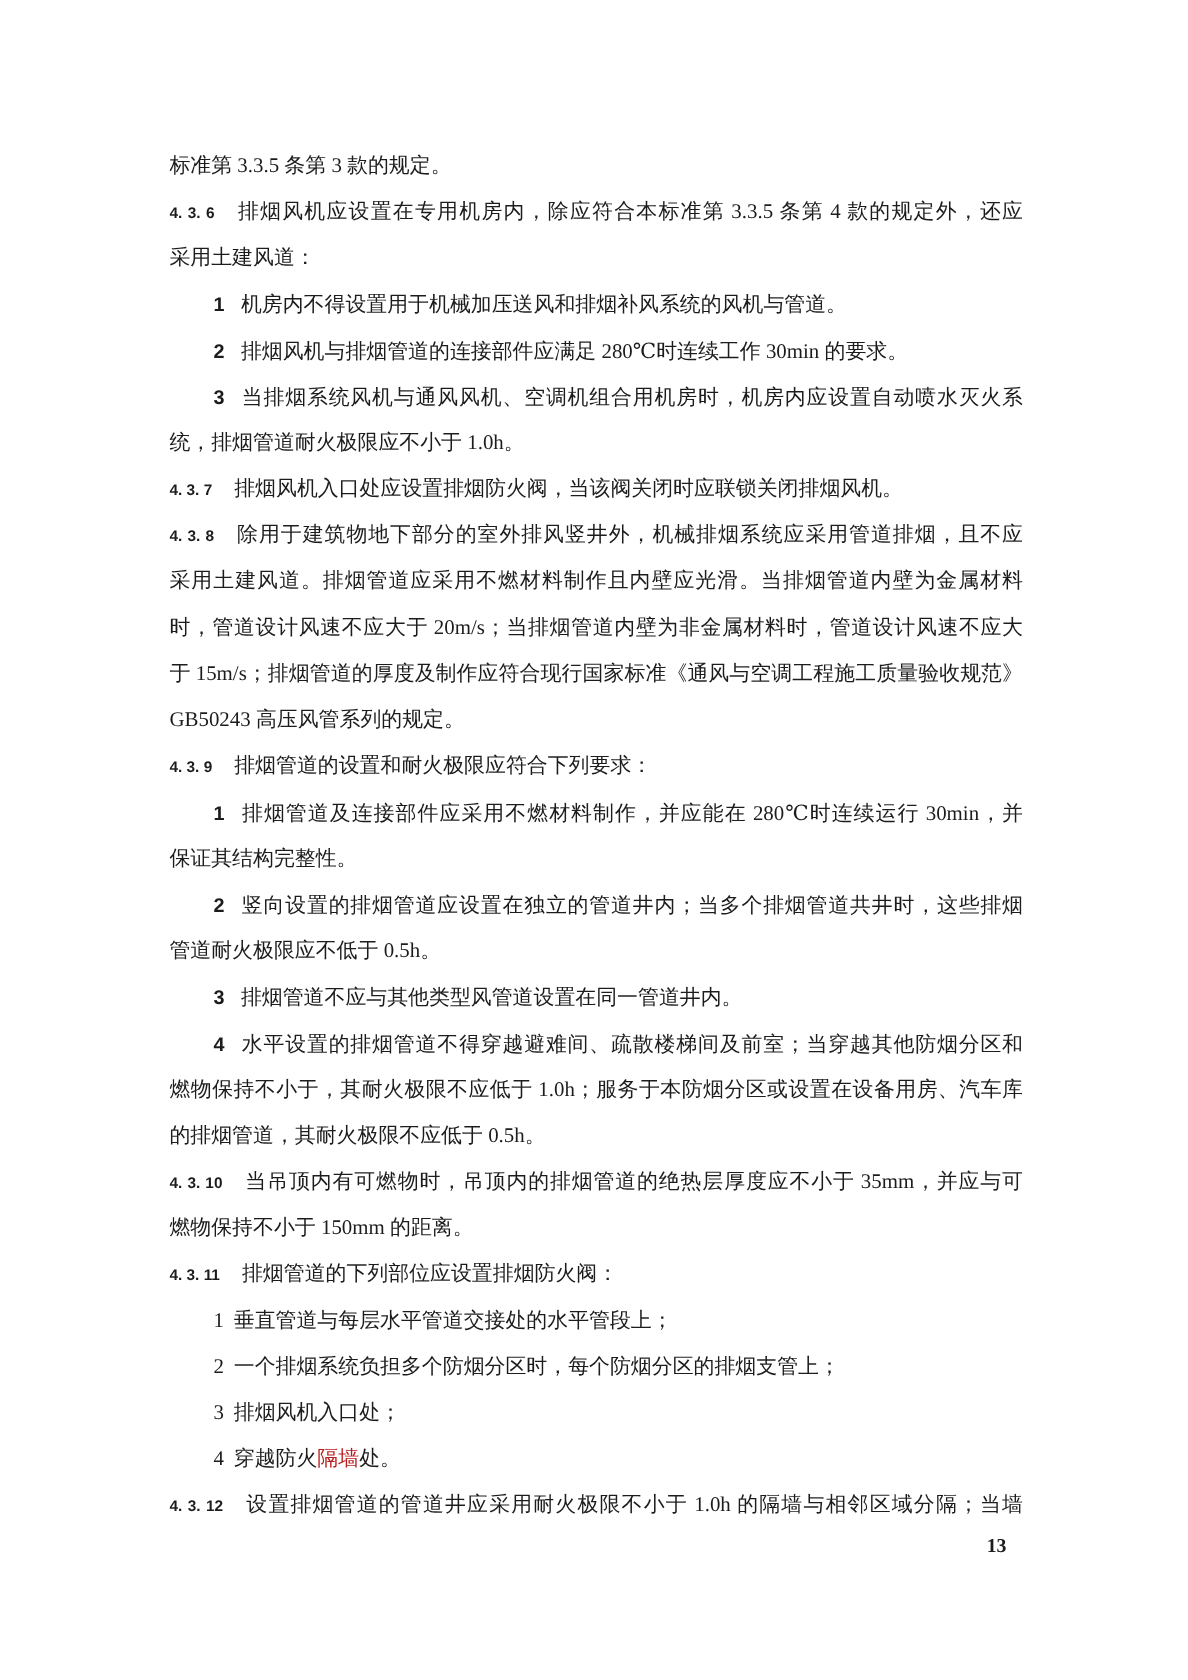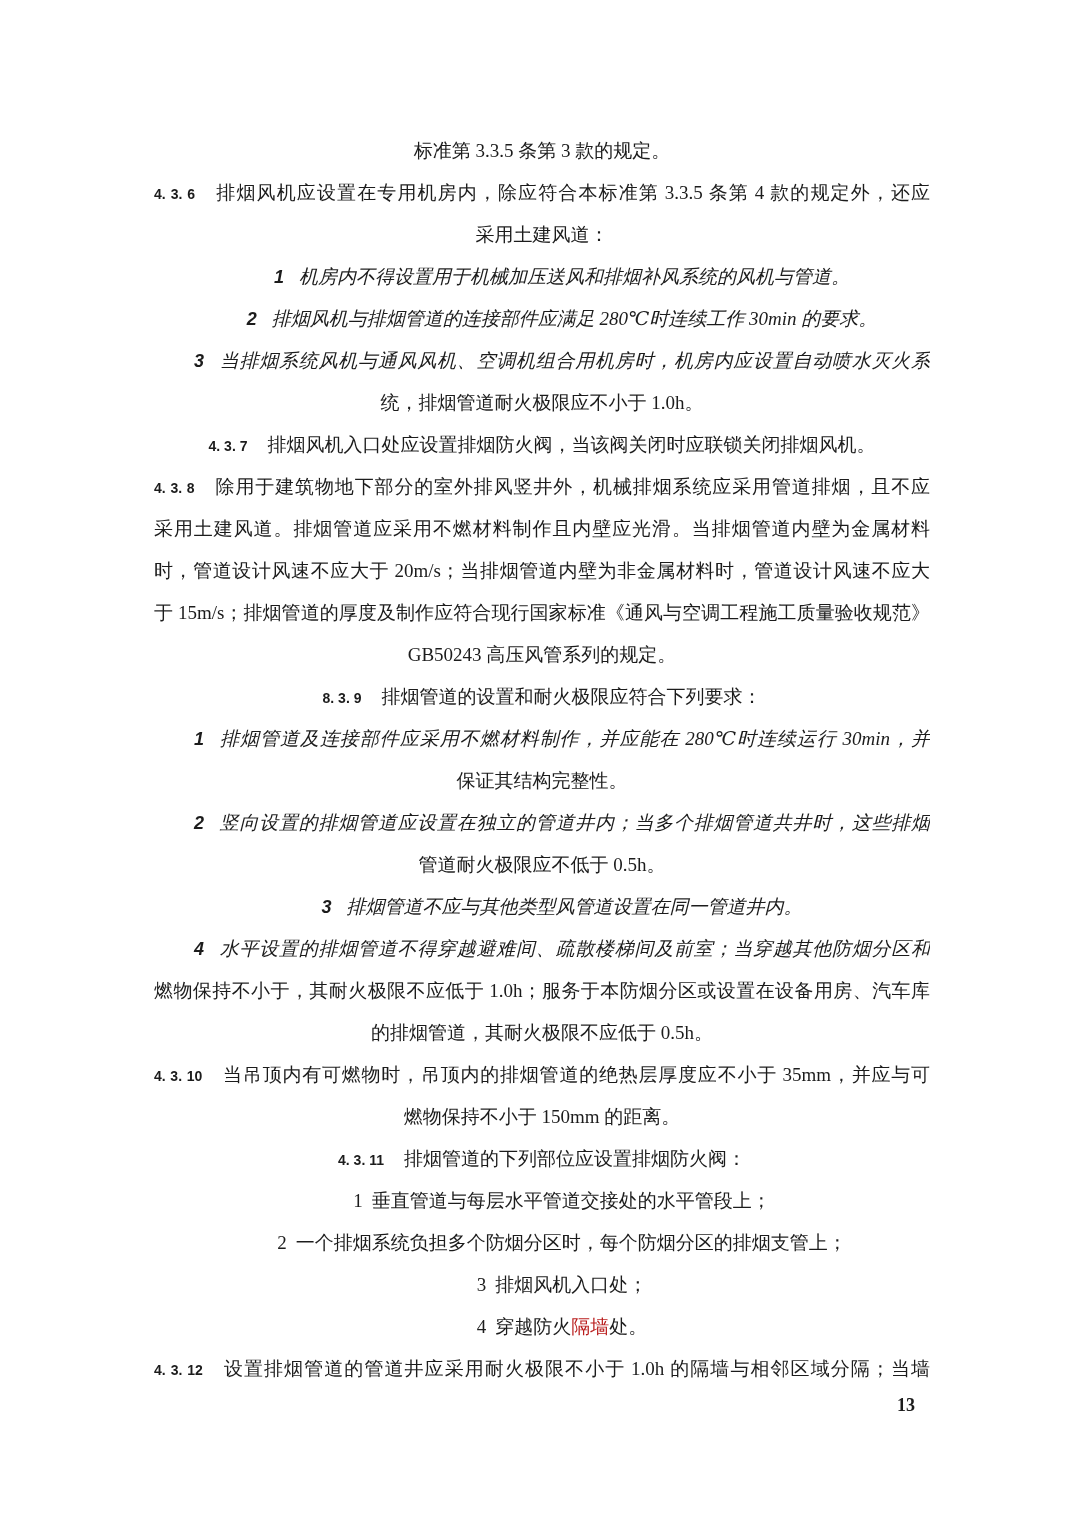--- a/index.html
+++ b/index.html
@@ -16,30 +16,30 @@
     position: absolute;
     left: 154px;
     top: 130px;
     width: 776px;
   }
   .line {
     font-size: 19px;
     line-height: 42px;
     height: 42px;
     overflow: hidden;
-    text-align: center;
+    text-align: left;
     white-space: normal;
   }
   
   .j {
     text-align: justify;
     text-align-last: justify;
   }
   
-  .ind  { padding-left: 40px; font-style: italic; }
+  .ind  { padding-left: 40px; }
   .ind2 { padding-left: 40px; }
   
   .secnum {
     font-family: "Liberation Sans", "DejaVu Sans", sans-serif;
     font-weight: bold;
     font-size: 14px;
     margin-right: 20px;
     white-space: pre;
   }
   
@@ -88,21 +88,21 @@
     <div class="line j"><span class="secnum">4. 3. 8</span><span>除用于建筑物地下部分的室外排风竖井外，机械排烟系统应采用管道排烟，且不应</span></div>
 
     <div class="line j"><span>采用土建风道。排烟管道应采用不燃材料制作且内壁应光滑。当排烟管道内壁为金属材料</span></div>
 
     <div class="line j"><span>时，管道设计风速不应大于 20m/s；当排烟管道内壁为非金属材料时，管道设计风速不应大</span></div>
 
     <div class="line j"><span>于 15m/s；排烟管道的厚度及制作应符合现行国家标准《通风与空调工程施工质量验收规范》</span></div>
 
     <div class="line"><span>GB50243 高压风管系列的规定。</span></div>
 
-    <div class="line"><span class="secnum">8. 3. 9</span><span>排烟管道的设置和耐火极限应符合下列要求：</span></div>
+    <div class="line"><span class="secnum">4. 3. 9</span><span>排烟管道的设置和耐火极限应符合下列要求：</span></div>
 
     <div class="line ind j"><span class="inum">1</span><span>排烟管道及连接部件应采用不燃材料制作，并应能在 280℃时连续运行 30min，并</span></div>
 
     <div class="line"><span>保证其结构完整性。</span></div>
 
     <div class="line ind j"><span class="inum">2</span><span>竖向设置的排烟管道应设置在独立的管道井内；当多个排烟管道共井时，这些排烟</span></div>
 
     <div class="line"><span>管道耐火极限应不低于 0.5h。</span></div>
 
     <div class="line ind"><span class="inum">3</span><span>排烟管道不应与其他类型风管道设置在同一管道井内。</span></div>

